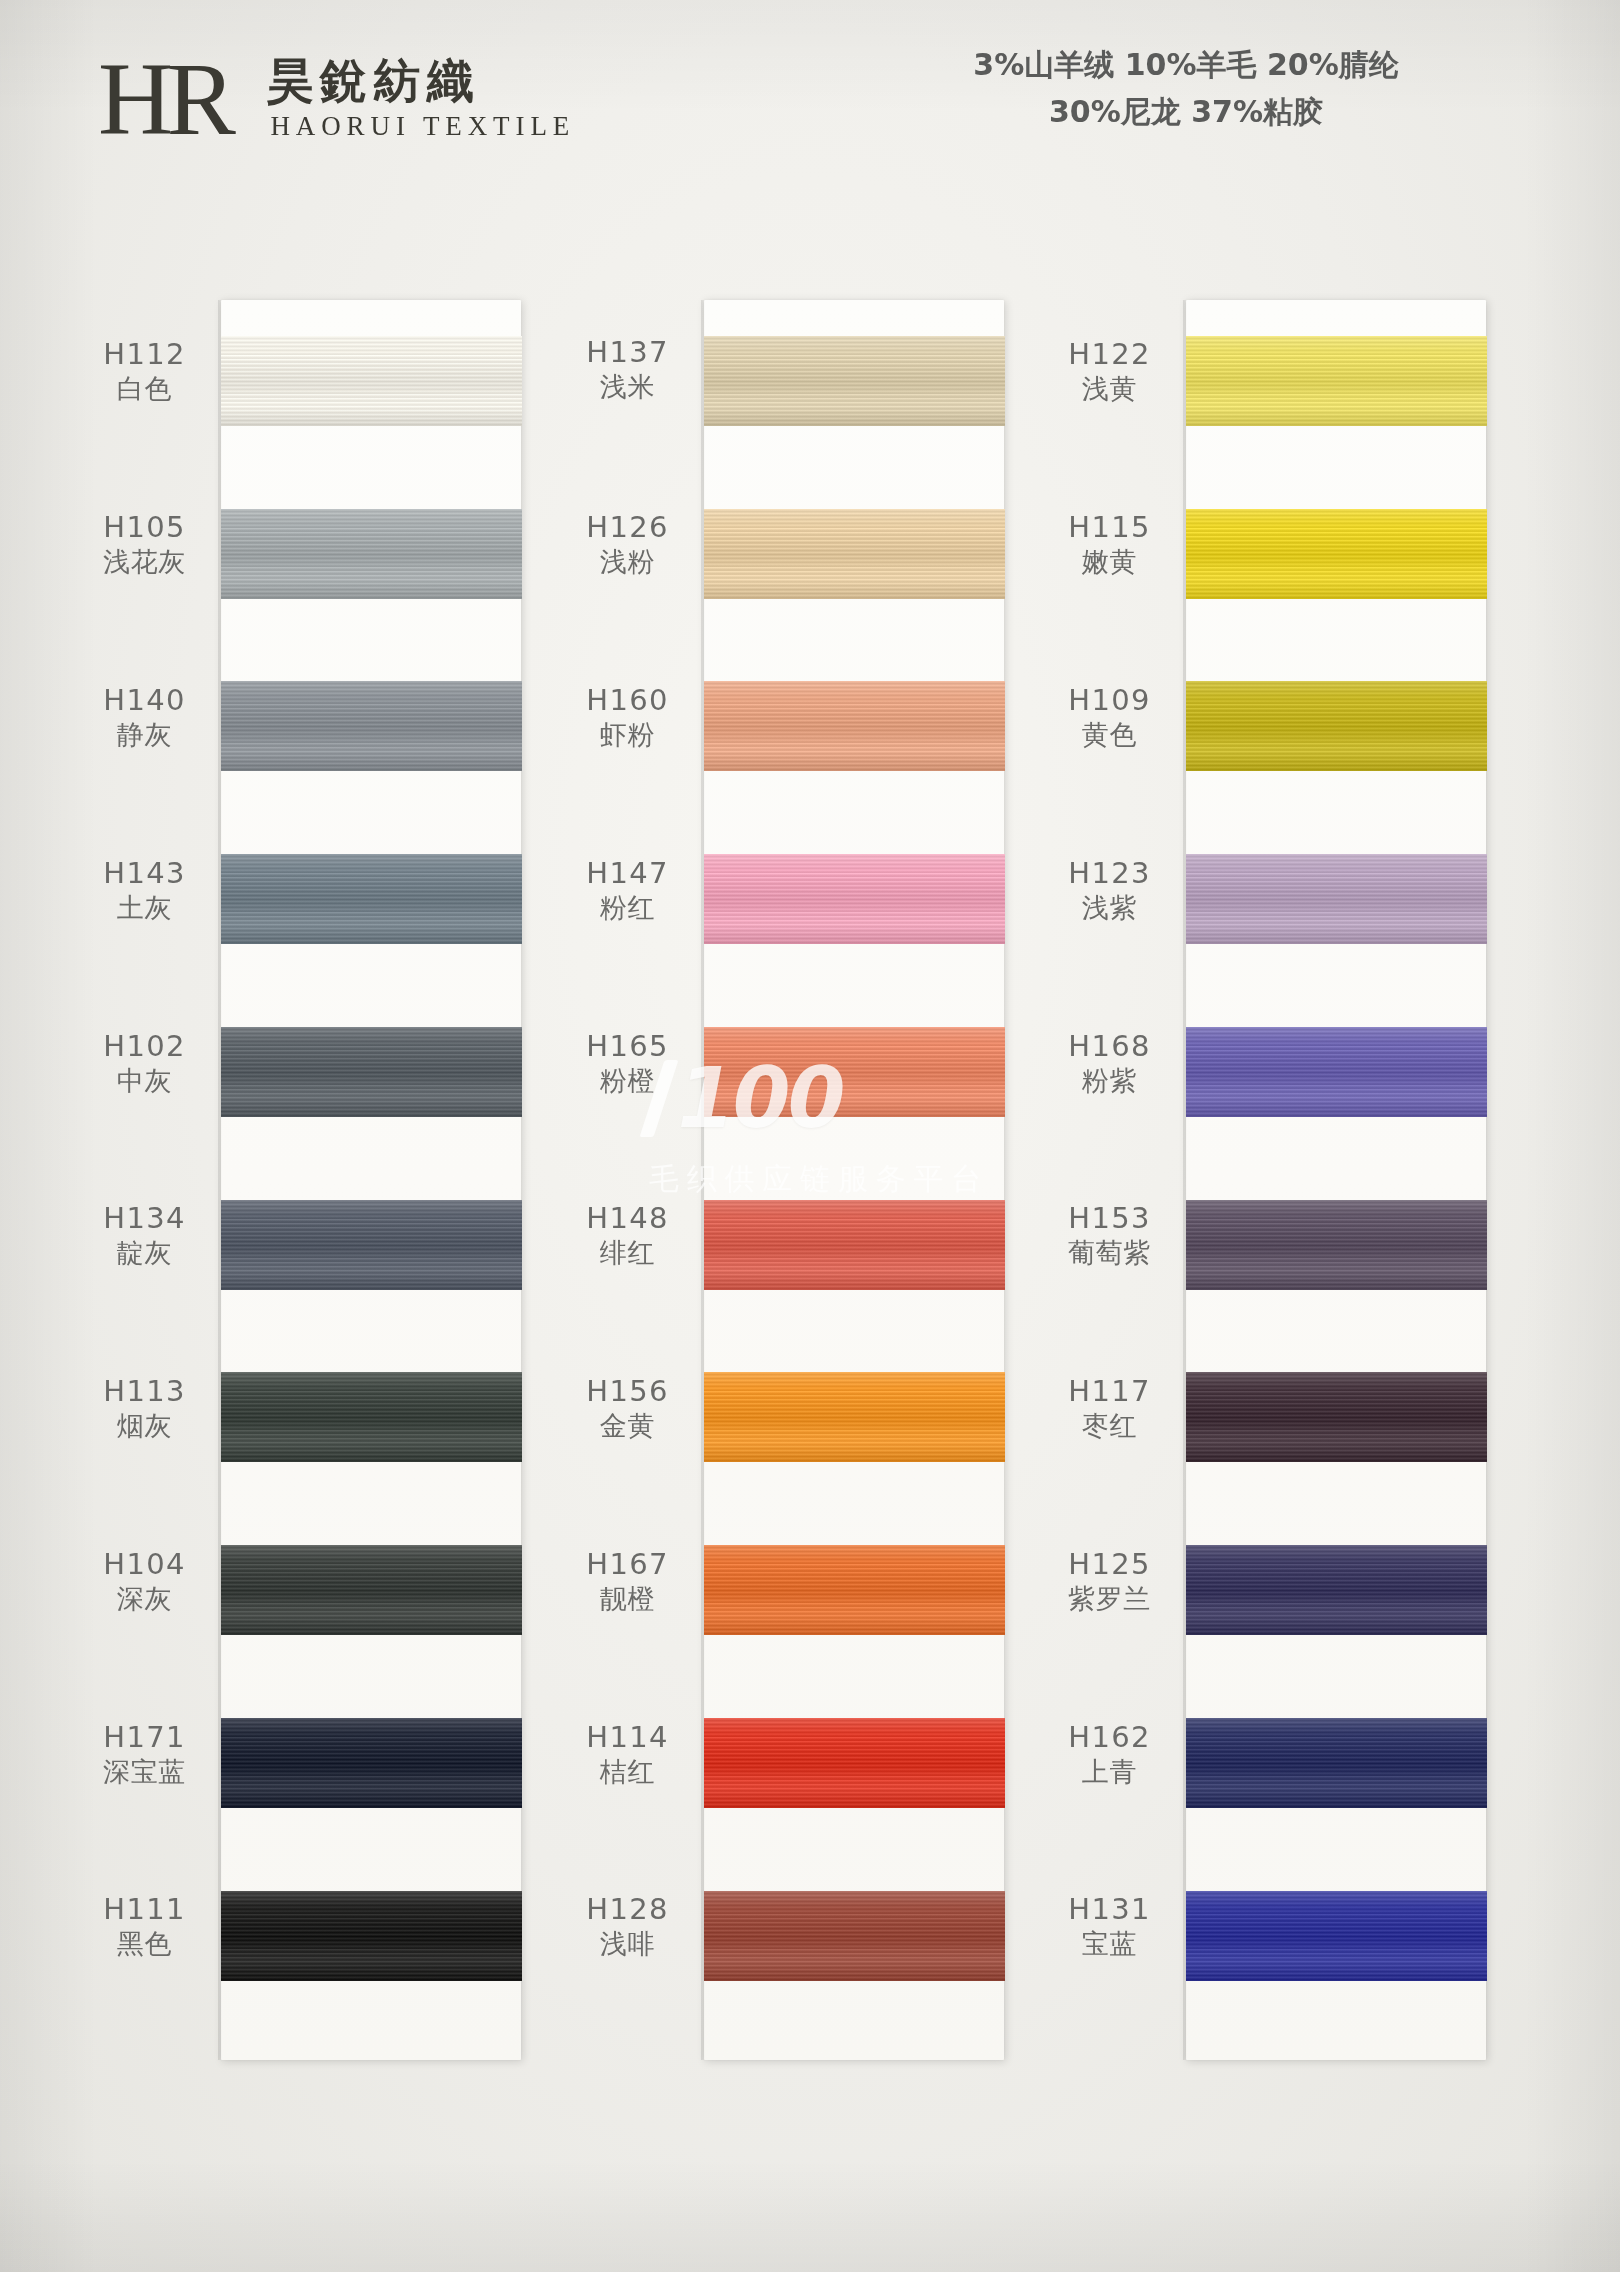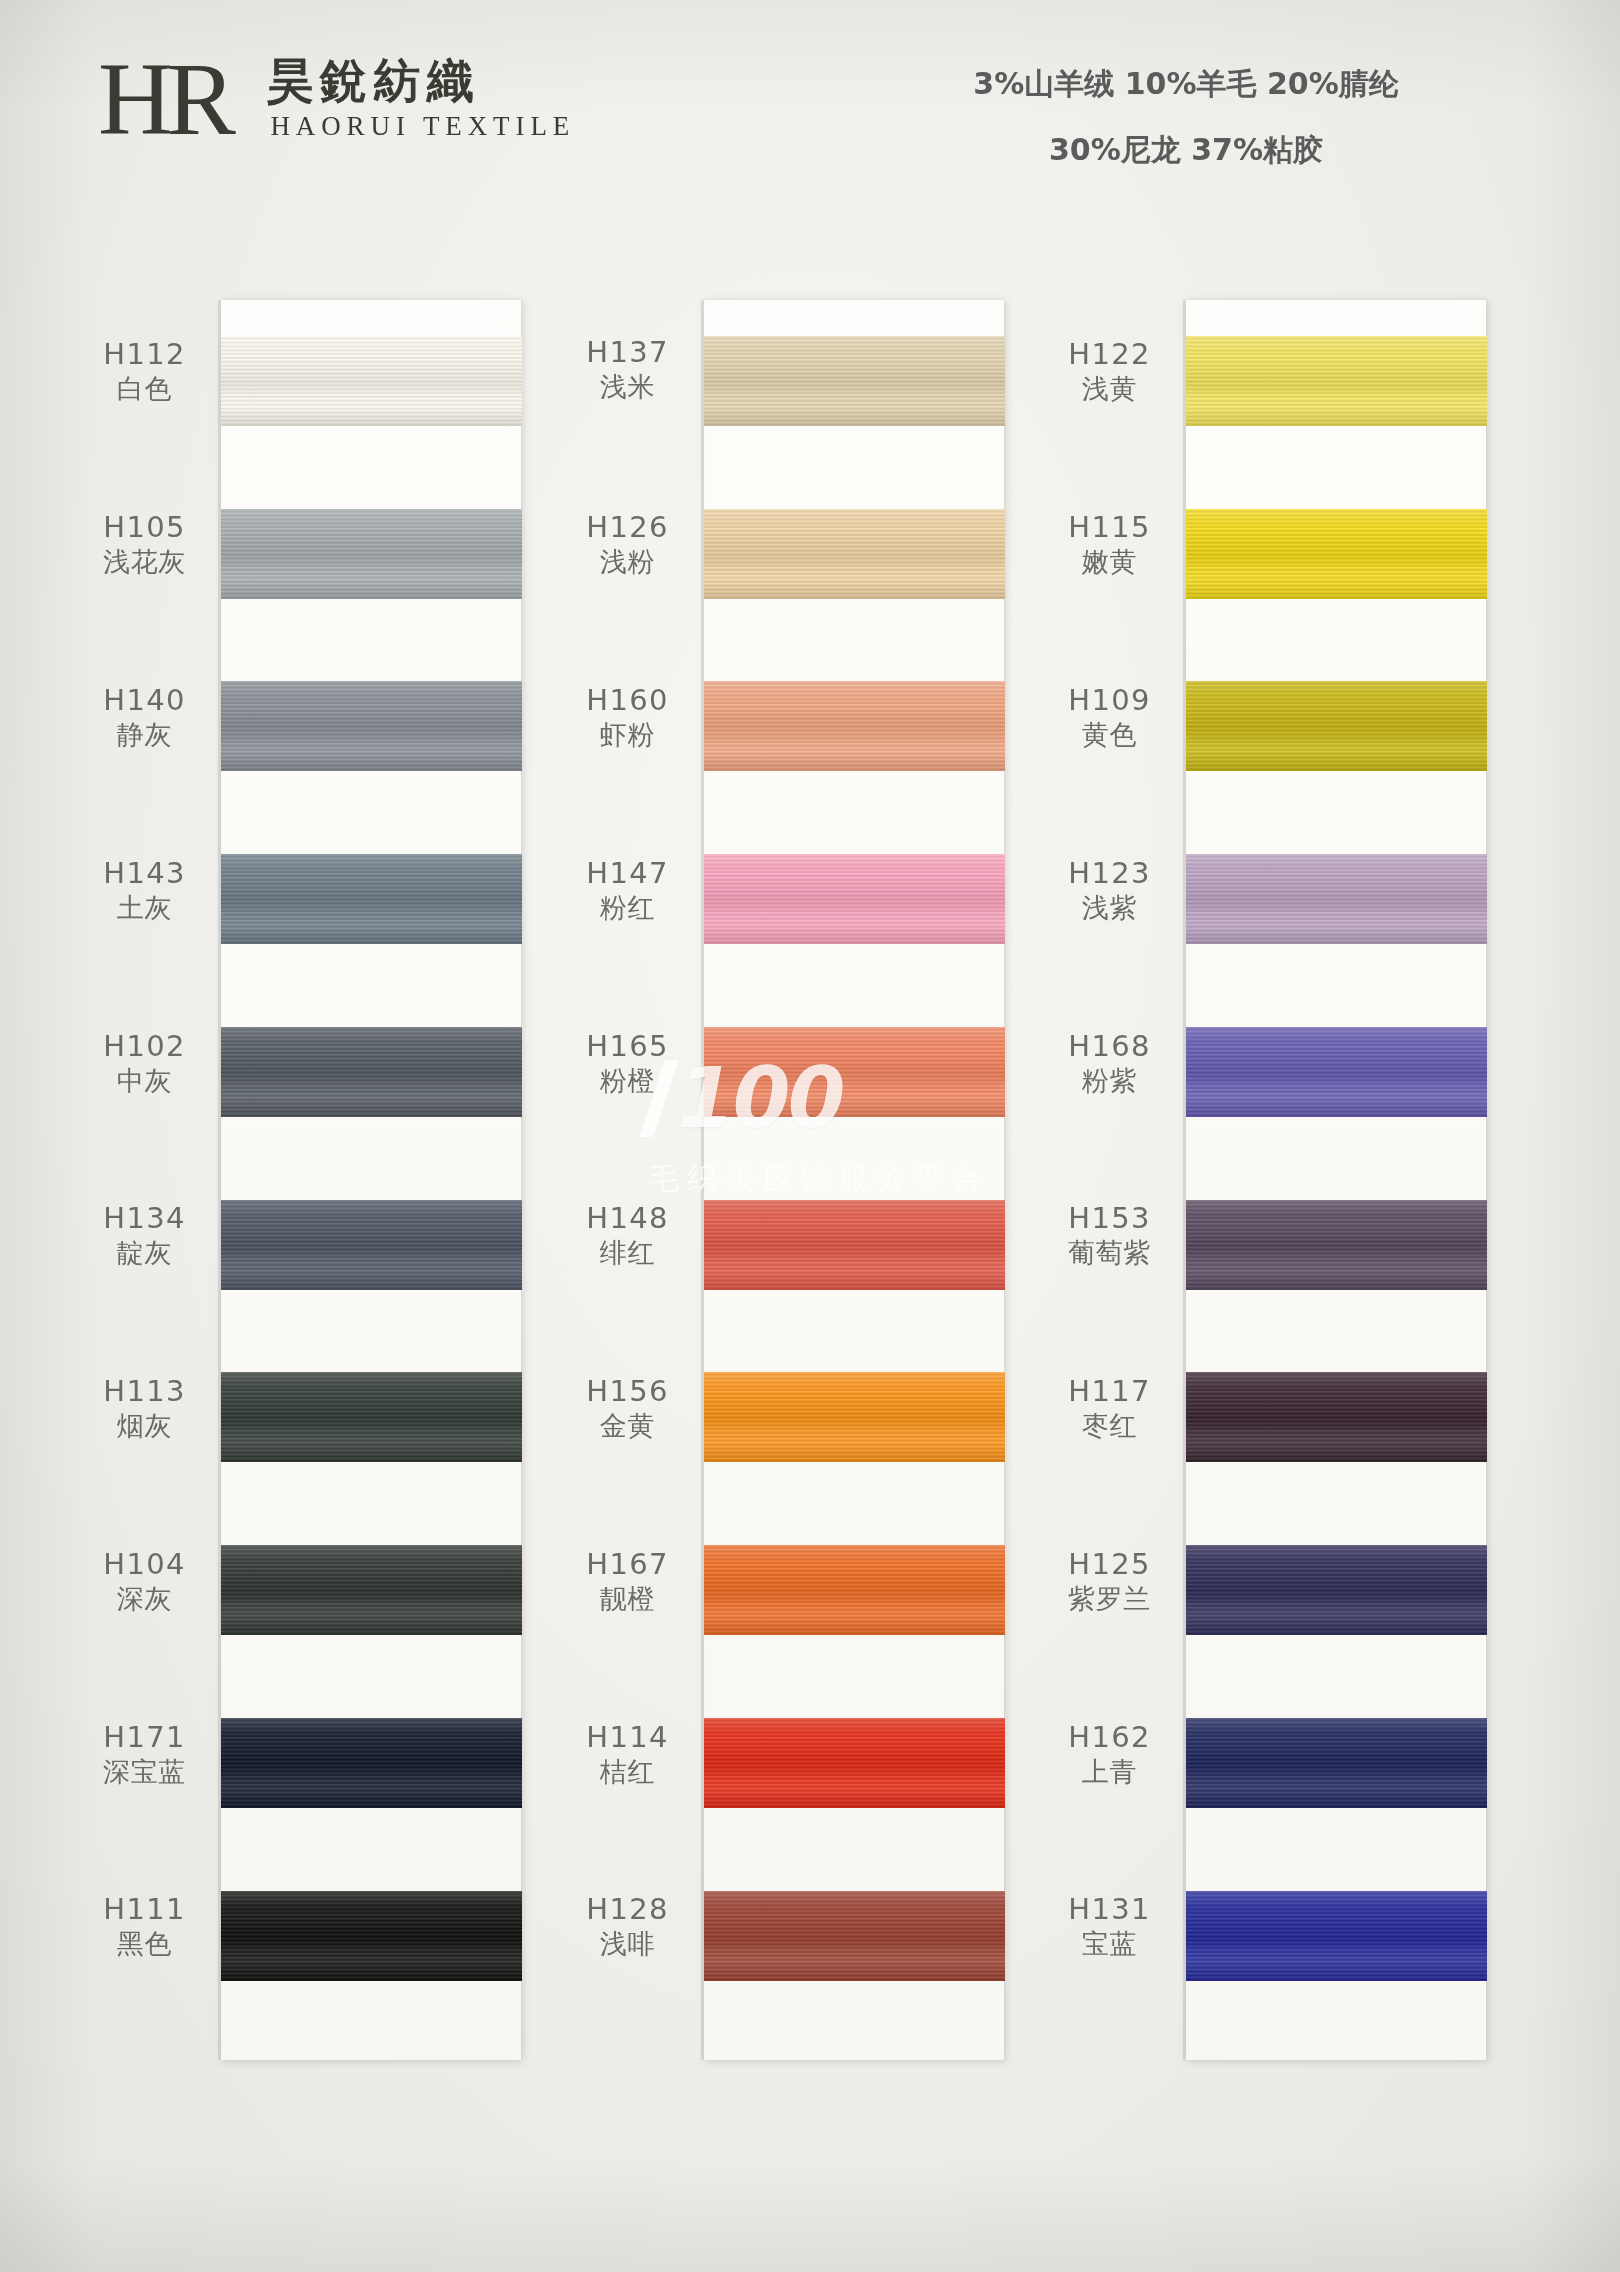--- a/index.html
+++ b/index.html
@@ -41,21 +41,21 @@
     font-family:"Liberation Serif","DejaVu Serif",serif;
     font-size:27px;line-height:1.1;color:#3b3a33;letter-spacing:5.9px;margin-top:6.5px;margin-left:3.9px;
   }
 
   .spec{position:absolute;left:821px;top:39px;width:730px;text-align:center;}
   .spec-title{
     font-size:51px;line-height:1.05;color:#5a5b5a;font-weight:700;letter-spacing:0.7px;
     font-family:"DejaVu Sans","Liberation Sans",sans-serif;
   }
   .spec-line{
-    font-size:30px;line-height:1.35;color:#5a5b5a;font-weight:700;margin-top:25px;
+    font-size:30px;line-height:1.35;color:#5a5b5a;font-weight:700;margin-top:6px;
     font-family:"DejaVu Sans","Liberation Sans",sans-serif;
   }
 
   
   .columns{position:absolute;top:300px;left:0;width:1621px;height:1956px;z-index:3;}
   .column{position:absolute;top:0;width:482px;height:1786px;}
   .col-0{left:78px;}
   .col-1{left:561px;}
   .col-2{left:1043px;}
 

